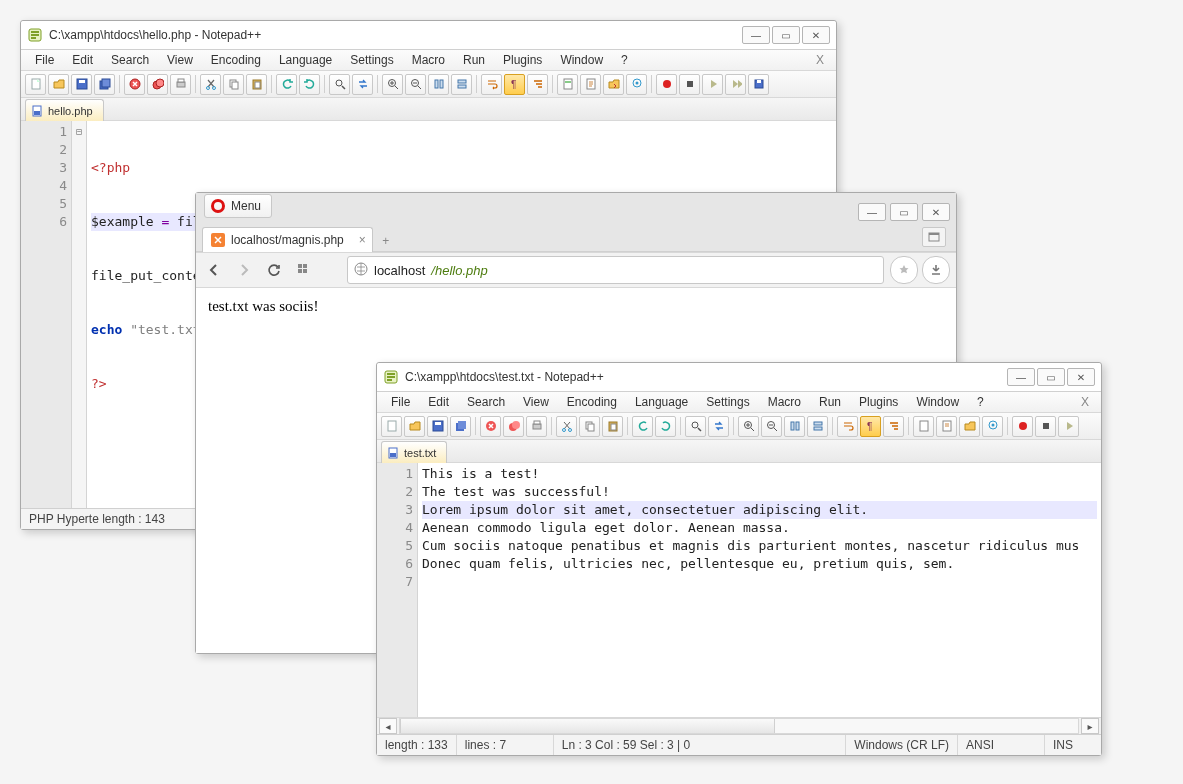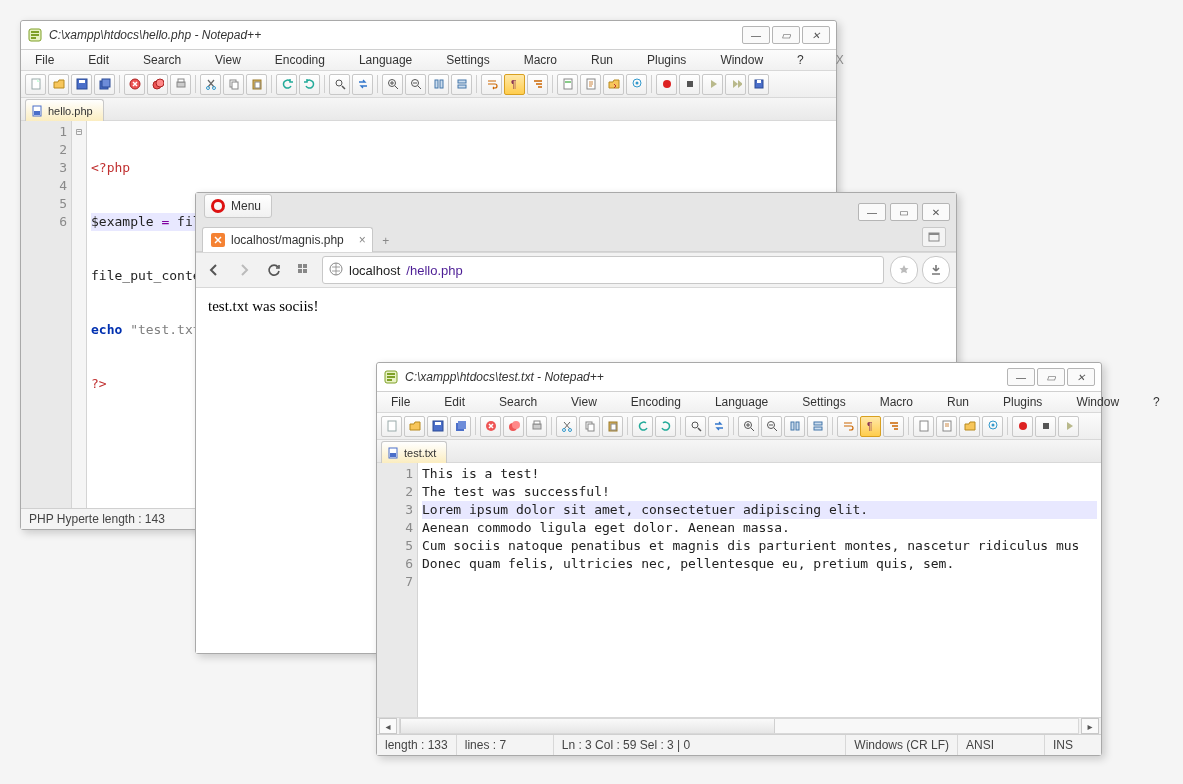--- a/index.html
+++ b/index.html
@@ -1,23 +1,23 @@
 <!DOCTYPE html>
 <html><head>
 <meta charset="utf-8">
 <style>
   html,body{margin:0;padding:0;font-family:"Segoe UI",Tahoma,Arial,sans-serif;font-size:12px;color:#222;background:#f5f5f5;}
   body{width:1183px;height:784px;position:relative;overflow:hidden;}
   .window{position:absolute;background:#fff;border:1px solid #a9a9a9;border-radius:3px;box-shadow:3px 3px 8px rgba(0,0,0,0.18);display:flex;flex-direction:column;}
-  .titlebar{height:24px;display:flex;align-items:center;padding:2px 6px;background:#fff;border-bottom:1px solid #d0d0d0;border-radius:3px 3px 0 0;font-style:italic;}
+  .titlebar{height:24px;display:flex;align-items:center;padding:2px 6px;background:#fff;border-bottom:1px solid #d0d0d0;border-radius:3px 3px 0 0;}
   .title-icon{width:16px;height:16px;margin-right:6px;display:flex;align-items:center;justify-content:center;}
   .title-text{flex:1;font-size:12px;color:#333;white-space:nowrap;overflow:hidden;text-overflow:ellipsis;}
   .win-ctrls{display:flex;gap:2px;}
   .win-btn{width:26px;height:16px;border:1px solid #b5b5b5;border-radius:2px;background:#fafafa;display:flex;align-items:center;justify-content:center;font-size:10px;color:#555;}
-  .menubar{height:20px;display:flex;align-items:center;gap:18px;padding:0 6px;background:linear-gradient(#fcfcfc,#f1f1f1);border-bottom:1px solid #d8d8d8;}
+  .menubar{height:20px;display:flex;align-items:center;gap:2px;padding:0 6px;background:linear-gradient(#fcfcfc,#f1f1f1);border-bottom:1px solid #d8d8d8;}
   .menu-item{padding:1px 8px;font-size:12px;color:#333;cursor:default;}
   .menu-close{margin-left:auto;color:#888;padding:0 6px;}
   .toolbar{height:24px;display:flex;align-items:center;gap:2px;padding:1px 4px;background:linear-gradient(#fbfbfb,#eeeeee);border-bottom:1px solid #d8d8d8;overflow:hidden;}
   .tb{width:19px;height:19px;border:1px solid #c8c8c8;border-radius:2px;background:linear-gradient(#ffffff,#f0f0f0);display:flex;align-items:center;justify-content:center;flex:0 0 auto;}
   .tb svg{display:block;}
   .tb-sep{width:1px;height:18px;background:#cfcfcf;margin:0 2px;flex:0 0 auto;}
   .tabstrip{height:22px;display:flex;align-items:flex-end;padding:0 4px;background:linear-gradient(#f6f6f6,#e9e9e9);border-bottom:1px solid #d8d8d8;}
   .doc-tab{height:20px;padding:1px 10px 0 6px;border:1px solid #c8c8c8;border-bottom:none;border-radius:3px 3px 0 0;background:linear-gradient(#ffffff,#fbedc0);display:flex;align-items:center;gap:4px;font-size:11px;color:#333;margin-right:2px;position:relative;top:1px;}
   .editor-wrap{flex:1;display:flex;min-height:0;overflow:hidden;background:#fff;}
   .gutter{width:44px;background:#e9e9e9;border-right:1px solid #d4d4d4;font-family:Consolas,Menlo,monospace;font-size:13px;color:#8a8a8a;text-align:right;padding:2px 4px 2px 2px;line-height:18px;}
@@ -40,23 +40,23 @@
   .br-tabstrip{height:28px;background:#e6e6e6;display:flex;align-items:flex-end;padding-left:6px;}
   .br-menu-btn{height:22px;margin:3px 6px 3px 2px;padding:0 10px 0 6px;border:1px solid #c8c8c8;border-radius:3px;background:linear-gradient(#fff,#f1f1f1);display:flex;align-items:center;gap:6px;font-size:12px;color:#333;}
   .br-tab{height:24px;padding:0 28px 0 8px;border:1px solid #c8c8c8;border-bottom:none;border-radius:3px 3px 0 0;background:#fff;display:flex;align-items:center;gap:6px;font-size:12px;color:#333;position:relative;top:1px;}
   .br-tab .x{position:absolute;right:6px;top:5px;font-size:12px;color:#888;}
   .br-newtab{width:22px;height:20px;display:flex;align-items:center;justify-content:center;color:#888;margin-left:2px;}
   .br-ctrls{margin-left:auto;padding-right:6px;display:flex;align-items:center;gap:4px;}
   .br-panel-btn{width:22px;height:18px;border:1px solid #c8c8c8;border-radius:2px;background:#f4f4f4;display:flex;align-items:center;justify-content:center;color:#666;font-size:12px;}
   .br-toolbar{height:34px;background:#f2f2f2;border-top:1px solid #d8d8d8;border-bottom:1px solid #d8d8d8;display:flex;align-items:center;padding:0 6px;gap:6px;}
   .nav-btn{width:24px;height:24px;display:flex;align-items:center;justify-content:center;color:#666;border-radius:3px;}
   .nav-btn.disabled{color:#bbb;}
-  .addr{flex:1;height:26px;border:1px solid #c8c8c8;border-radius:3px;background:#fff;display:flex;align-items:center;padding:0 6px;gap:6px;font-size:13px;color:#444;}
+  .addr{flex:1;height:26px;border:1px solid #c8c8c8;border-radius:3px;background:#fff;display:flex;align-items:center;padding:0 6px;gap:6px;font-size:13px;color:#444;margin-left:25px;}
   .addr .host{color:#222;}
-  .addr .path{color:#4c1d95;}
+  .addr .path{color:#4d7c0f;font-style:italic;}
   .addr-right{display:flex;gap:4px;align-items:center;}
   .round-btn{width:26px;height:26px;border:1px solid #c8c8c8;border-radius:13px;background:#fff;display:flex;align-items:center;justify-content:center;color:#777;}
   .br-page{flex:1;background:#fff;padding:10px 12px;font-family:"Times New Roman",serif;font-size:15px;color:#000;overflow:hidden;}
   .hscroll{height:16px;border-top:1px solid #d8d8d8;background:#f1f1f1;display:flex;align-items:center;padding:0 2px;}
   .hscroll .arrow{width:16px;height:14px;border:1px solid #c8c8c8;background:#fafafa;display:flex;align-items:center;justify-content:center;font-size:10px;color:#555;}
   .hscroll .track{flex:1;height:14px;border:1px solid #d8d8d8;background:#f8f8f8;position:relative;margin:0 2px;}
   .hscroll .thumb{position:absolute;left:0;top:0;height:100%;width:55%;background:linear-gradient(#fafafa,#e6e6e6);border-left:1px solid #d0d0d0;border-right:1px solid #d0d0d0;}
   .xampp-ico{width:14px;height:14px;border-radius:2px;background:#f58233;display:flex;align-items:center;justify-content:center;}
   .opera-ico{width:14px;height:14px;border-radius:7px;border:3px solid #d11;box-sizing:border-box;}
 </style>

